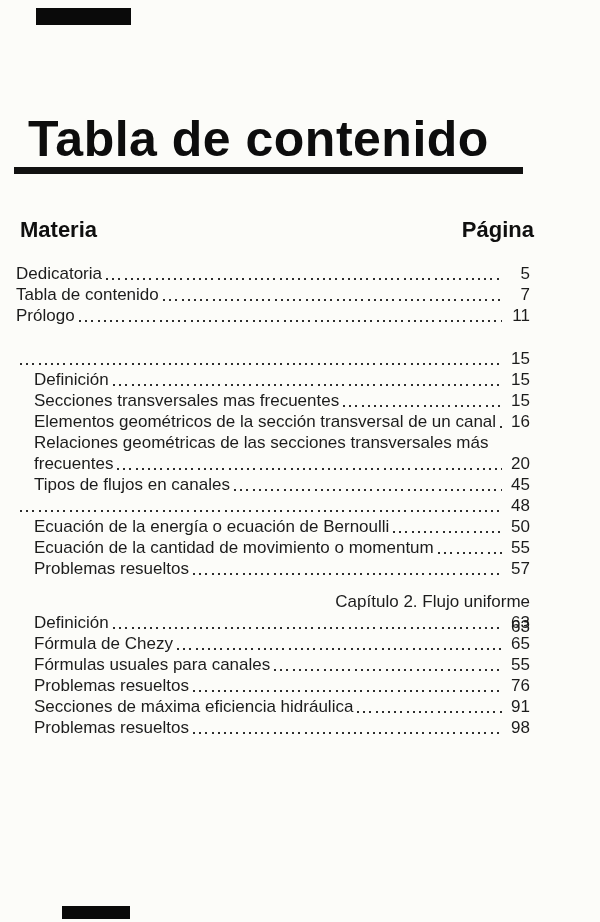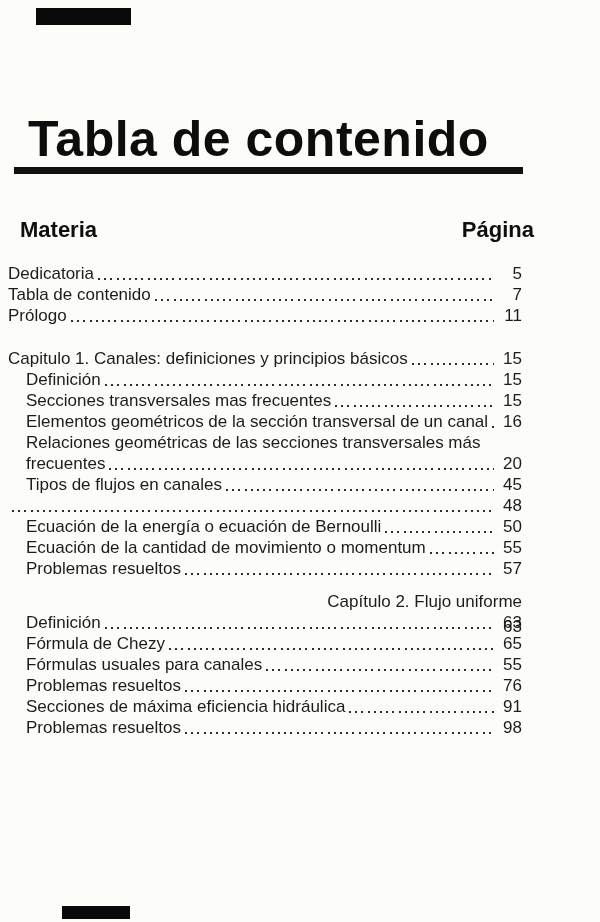--- a/index.html
+++ b/index.html
@@ -51,21 +51,21 @@
     top: 217px;
     width: 514px;
     display: flex;
     justify-content: space-between;
     font-size: 22px;
     font-weight: 700;
     color: #0f0f0f;
   }
   .toc {
     position: absolute;
-    left: 8px;
+    left: 16px;
     top: 263px;
     width: 514px;
     font-size: 17px;
     line-height: 21px;
     color: #1c1c1c;
   }
   .row {
     display: flex;
     align-items: flex-end;
     height: 21px;
@@ -116,21 +116,20 @@
       <span class="leader"></span>
       <span class="pagenum">7</span>
     </div>
     <div class="row">
       <span class="label">Prólogo</span>
       <span class="leader"></span>
       <span class="pagenum">11</span>
     </div>
 
     <div class="row gap-lg">
-      <span class="label">Capitulo 1. Canales: definiciones y principios básicos</span>
       <span class="leader"></span>
       <span class="pagenum">15</span>
     </div>
     <div class="row indent">
       <span class="label">Definición</span>
       <span class="leader"></span>
       <span class="pagenum">15</span>
     </div>
     <div class="row indent">
       <span class="label">Secciones transversales mas frecuentes</span>

